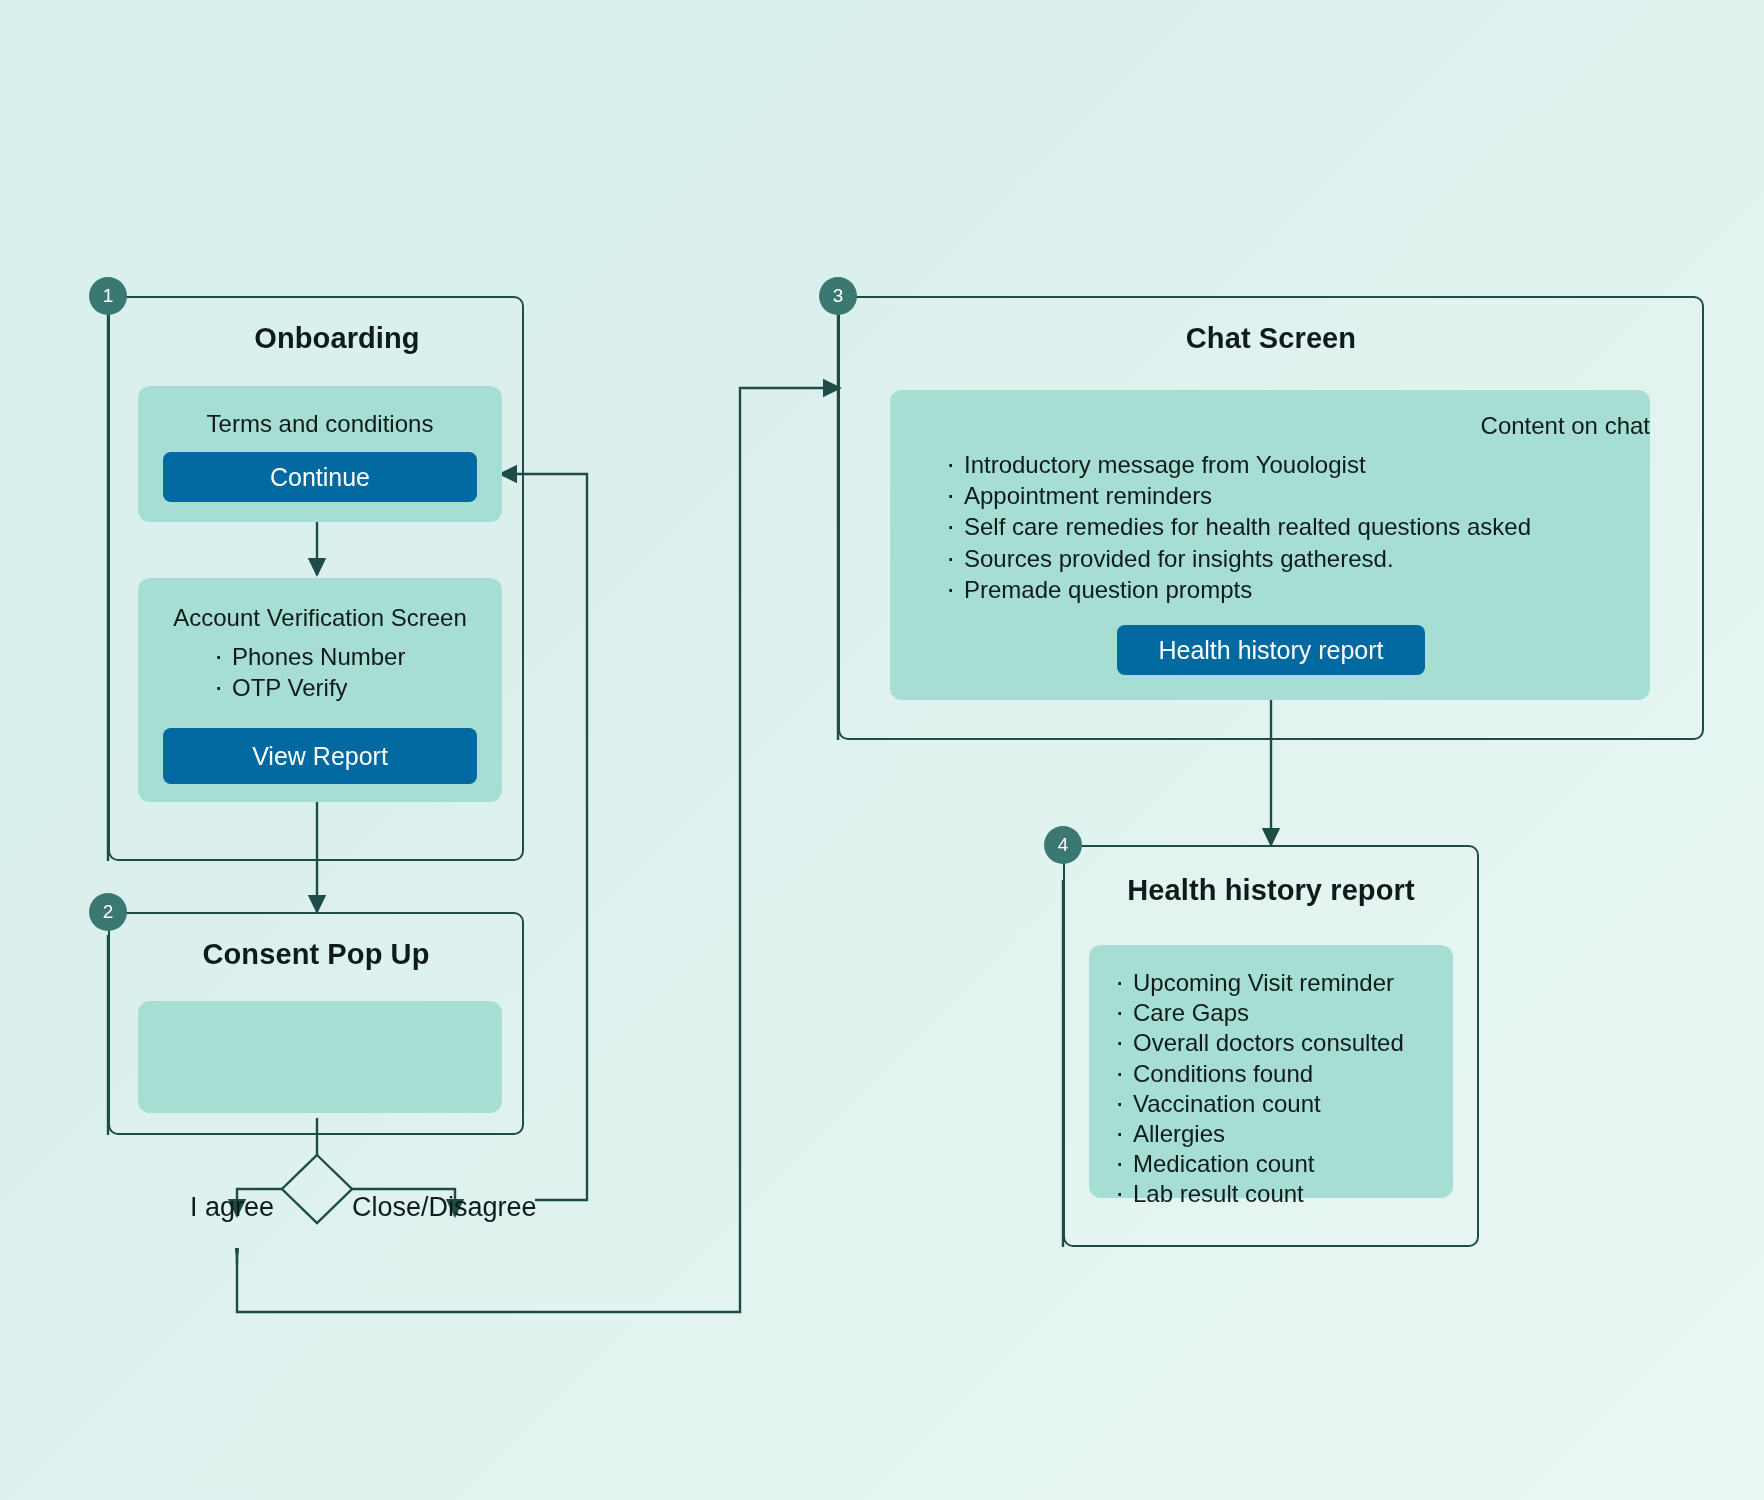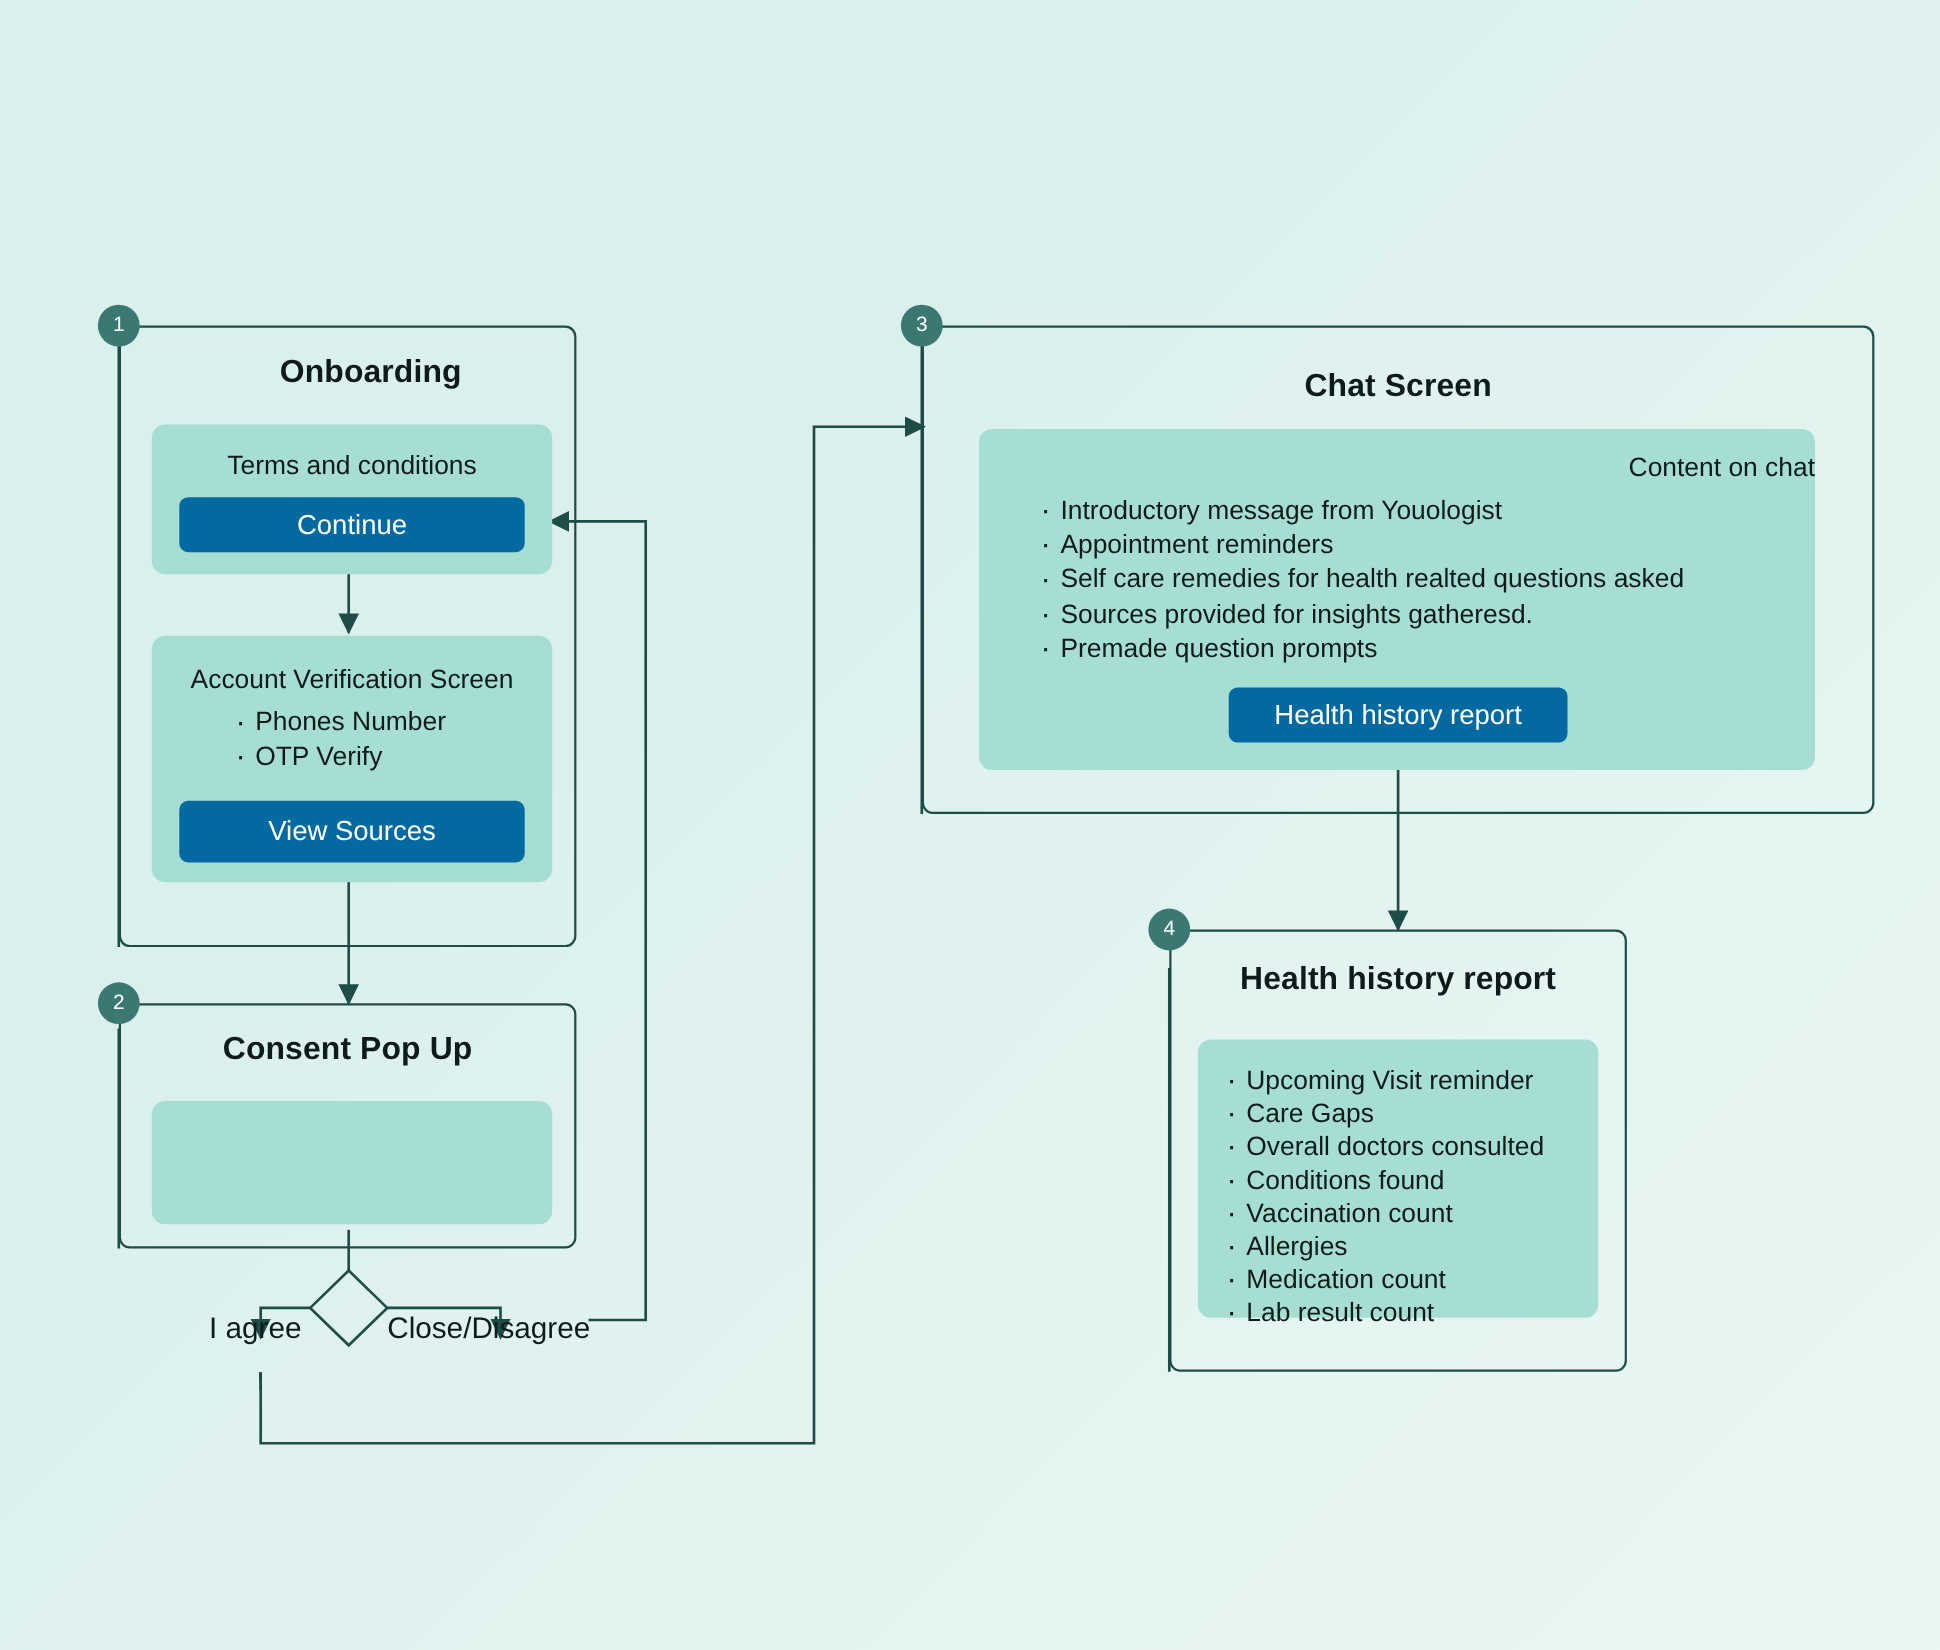--- a/index.html
+++ b/index.html
@@ -201,21 +201,21 @@
   <div class="panel-heading" style="position:absolute; left:138px; top:410px; width:364px;">Terms and conditions</div>
   <button class="cta" style="left:163px; top:452px; width:314px; height:50px;">Continue</button>
 
   <div class="panel" style="left:138px; top:578px; width:364px; height:224px;">
   </div>
   <div class="panel-heading" style="position:absolute; left:138px; top:604px; width:364px;">Account Verification Screen</div>
   <ul class="panel-list" style="position:absolute; left:212px; top:644px; width:260px;">
     <li>Phones Number</li>
     <li style="margin-top:6px;">OTP Verify</li>
   </ul>
-  <button class="cta" style="left:163px; top:728px; width:314px; height:56px;">View Sources</button>
+  <button class="cta" style="left:163px; top:728px; width:314px; height:56px;">View Report</button>
 
   <div class="stage" style="left:108px; top:912px; width:416px; height:223px;">
   </div>
   <div class="badge" style="left:89px; top:893px;">
     <span>2</span>
   </div>
   <div class="stage-title" style="left:108px; width:416px; top:938px; font-size:29px;">
   </div>
   <div class="stage-title" style="left:108px; width:416px; top:938px; font-size:29px;">Consent Pop Up</div>
 
@@ -223,21 +223,21 @@
   </div>
 
   <div class="branch-label" style="left:190px; top:1192px;">I agree</div>
   <div class="branch-label" style="left:352px; top:1192px;">Close/Disagree</div>
 
   <div class="stage" style="left:838px; top:296px; width:866px; height:444px;">
   </div>
   <div class="badge" style="left:819px; top:277px;">
     <span>3</span>
   </div>
-  <div class="stage-title" style="left:838px; width:866px; top:322px; font-size:29px;margin-top:13px;">Chat Screen</div>
+  <div class="stage-title" style="left:838px; width:866px; top:322px; font-size:29px;">Chat Screen</div>
 
   <div class="panel" style="left:890px; top:390px; width:760px; height:310px;">
   </div>
   <div class="panel-heading" style="position:absolute; left:890px; top:412px; width:760px;text-align:right;">Content on chat</div>
   <ul class="panel-list" style="position:absolute; left:944px; top:452px; width:660px;">
     <li style="margin-bottom:6px;">Introductory message from Youologist</li>
     <li style="margin-bottom:6px;">Appointment reminders</li>
     <li style="margin-bottom:6px;">Self care remedies for health realted questions asked</li>
     <li style="margin-bottom:6px;">Sources provided for insights gatheresd.</li>
     <li>Premade question prompts</li>

